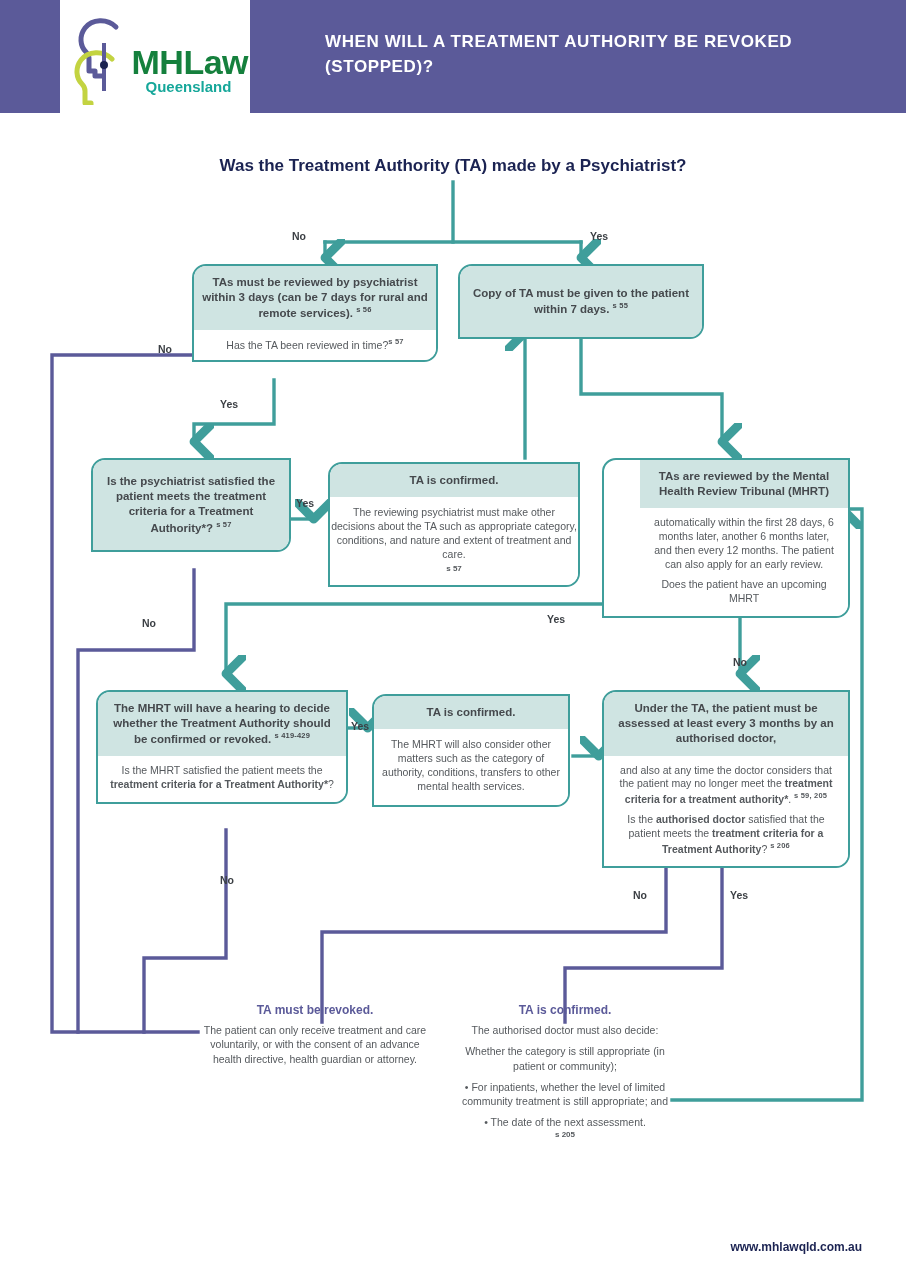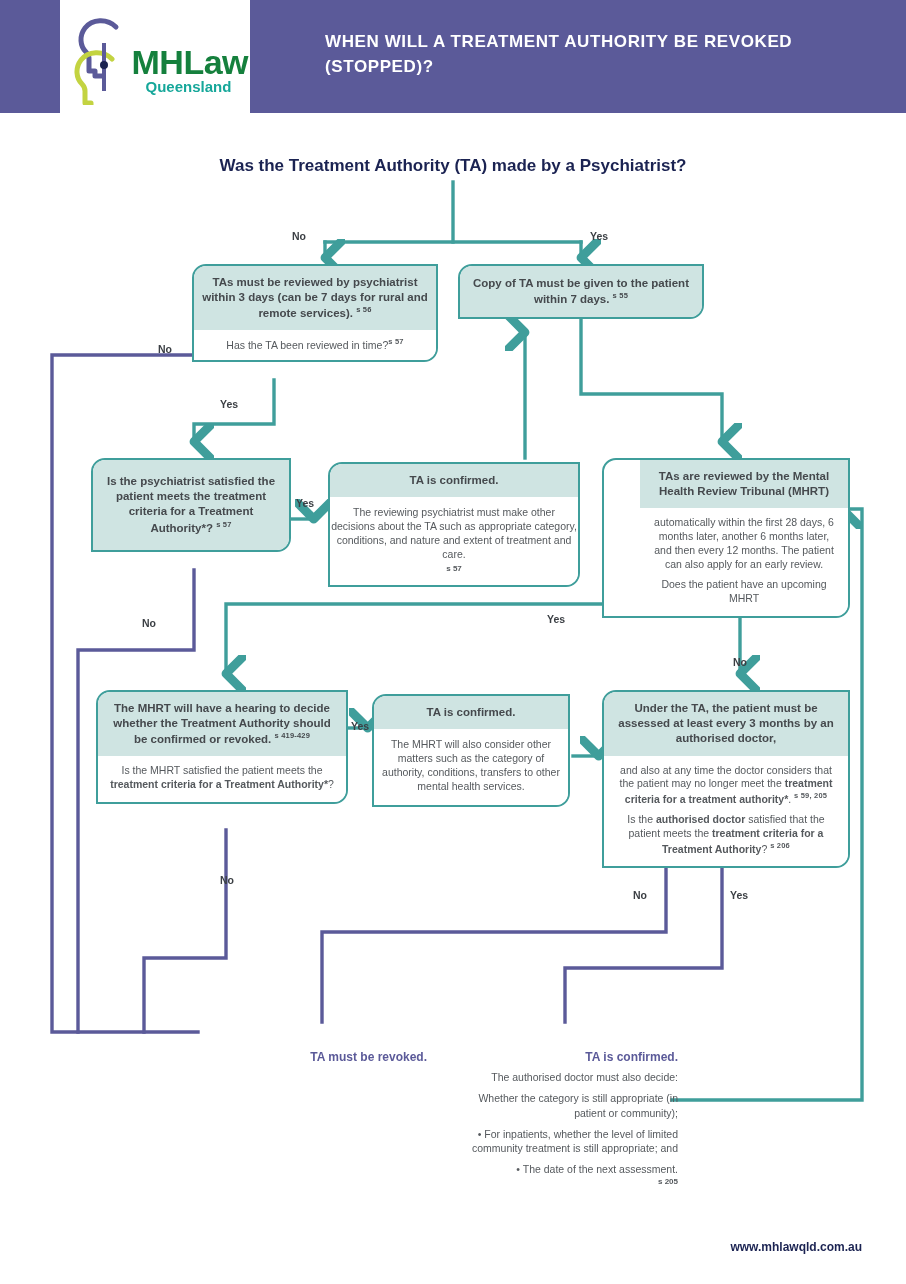--- a/index.html
+++ b/index.html
@@ -29,28 +29,28 @@
   
   .node{position:absolute;border:2.5px solid #3f9e9b;background:#ffffff;
         border-radius:14px 0 14px 0;box-sizing:border-box;overflow:hidden;}
   .node .hd{background:#cfe4e2;padding:9px 8px;font-size:11.5px;font-weight:bold;
             color:#45494d;text-align:center;line-height:1.32;}
   .node .bd{background:#ffffff;padding:7px 8px;font-size:10.5px;color:#55595d;
             text-align:center;line-height:1.33;}
   .node .bd p{margin:0 0 6px 0;}
   .node .bd p:last-child{margin-bottom:0;}
   .node.solid{background:#cfe4e2;}
-  .node.solid .hd{padding:10px 8px;}
+  .node.solid .hd{padding:20px 8px;}
   sup.sec{font-size:7.5px;font-weight:bold;vertical-align:super;letter-spacing:0.2px;}
 
   
   .elabel{position:absolute;font-size:10.5px;font-weight:bold;color:#3b3f44;white-space:nowrap;}
 
   
-  .term{position:absolute;text-align:right;margin-top:47px;}
+  .term{position:absolute;text-align:center;}
   .term .t-h{font-size:12px;font-weight:bold;color:#5b5a99;margin-bottom:6px;}
   .term .t-b{font-size:10.5px;color:#55595d;line-height:1.36;}
   .term .t-b p{margin:0 0 7px 0;}
   .term .t-b p:last-child{margin:0;}
 
   .footer{position:absolute;left:0;top:1240px;width:862px;text-align:right;
           font-size:12px;font-weight:bold;color:#1b2352;}
 </style>
 </head>
 <body>
@@ -190,20 +190,23 @@
 <div class="elabel" style="left:142px;top:617px;">No</div>
 <div class="elabel" style="left:547px;top:613px;">Yes</div>
 <div class="elabel" style="left:733px;top:656px;">No</div>
 <div class="elabel" style="left:351px;top:720px;">Yes</div>
 <div class="elabel" style="left:220px;top:874px;">No</div>
 <div class="elabel" style="left:633px;top:889px;">No</div>
 <div class="elabel" style="left:730px;top:889px;">Yes</div>
 
 <div class="term" style="left:203px;top:1003px;width:224px;">
   <div class="t-h">TA must be revoked.</div>
+  <div class="t-b">
+    <p>The patient can only receive treatment and care voluntarily, or with the consent of an advance health directive, health guardian or attorney.</p>
+  </div>
 </div>
 
 <div class="term" style="left:452px;top:1003px;width:226px;">
   <div class="t-h">TA is confirmed.</div>
   <div class="t-b">
     <p>The authorised doctor must also decide:</p>
     <p>Whether the category is still appropriate (in patient or community);</p>
     <p>• For inpatients, whether the level of limited community treatment is still appropriate; and</p>
     <p style="margin-bottom:0;">• The date of the next assessment.</p>
     <div style="font-size:8px;font-weight:bold;">s 205</div>

